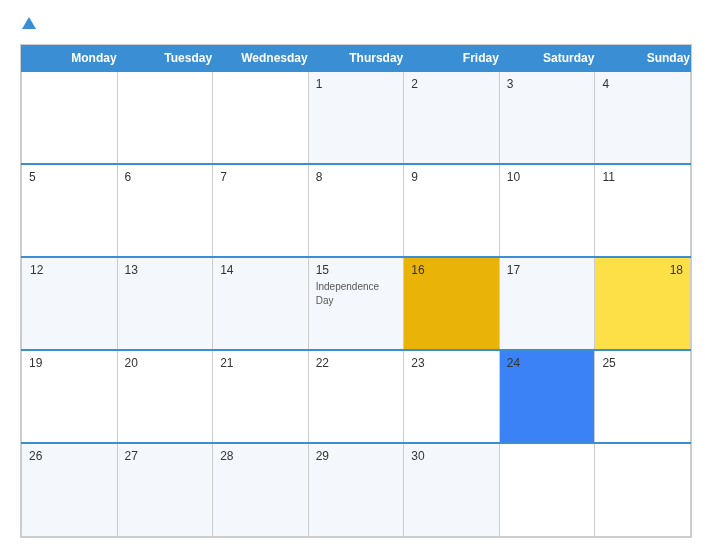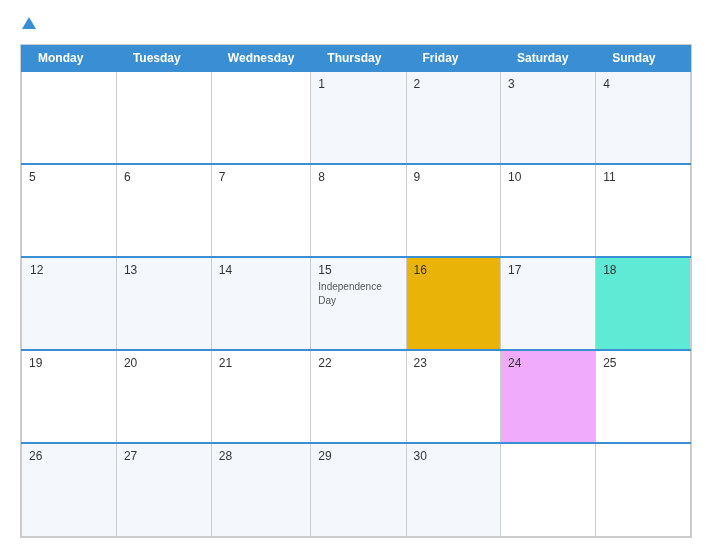--- a/index.html
+++ b/index.html
@@ -79,22 +79,22 @@
     .cal-table {
       width: 100%;
       border-collapse: collapse;
       flex: 1;
     }
     .cal-table th {
       background-color: #3a8fd4;
       color: #fff;
       font-size: 12px;
       font-weight: 600;
-      padding: 5px 16px;
-      text-align: left;
+      padding: 5px 0;
+      text-align: right;
       border: 1px solid #3a8fd4;
     }
     .cal-table td {
       border: 1px solid #ccc;
       vertical-align: top;
       padding: 5px 7px;
       width: calc(100% / 7);
       height: 72px;
       font-size: 12px;
       color: #333;
@@ -205,41 +205,41 @@
             <td style="background-color: rgb(244, 248, 252);">
               <span class="day-num">14</span>
             </td>
             <td style="background-color: rgb(244, 248, 252);"><span class="day-num">15</span><span class="event">Independence Day</span></td>
             <td style="background-color: #eab308;">
               <span class="day-num">16</span>
             </td>
             <td style="background-color: rgb(244, 248, 252);">
               <span class="day-num">17</span>
             </td>
-            <td style="background-color: #5eead4;">
+            <td style="background-color: #fde047; text-align: right;">
               <span class="day-num">18</span>
             </td>
           </tr>
           <tr class="top-border">
             <td style="background-color: rgb(255, 255, 255);">
               <span class="day-num">19</span>
             </td>
             <td style="background-color: rgb(255, 255, 255);">
               <span class="day-num">20</span>
             </td>
             <td style="background-color: rgb(255, 255, 255);">
               <span class="day-num">21</span>
             </td>
             <td style="background-color: rgb(255, 255, 255); margin-left: 44px;">
               <span class="day-num">22</span>
             </td>
             <td style="background-color: rgb(255, 255, 255);">
               <span class="day-num">23</span>
             </td>
-            <td style="background-color: #f0abfc;">
+            <td style="background-color: #3b82f6;">
               <span class="day-num">24</span>
             </td>
             <td style="background-color: rgb(255, 255, 255);">
               <span class="day-num">25</span>
             </td>
           </tr>
           <tr class="top-border">
             <td style="background-color: rgb(244, 248, 252);">
               <span class="day-num">26</span>
             </td>

